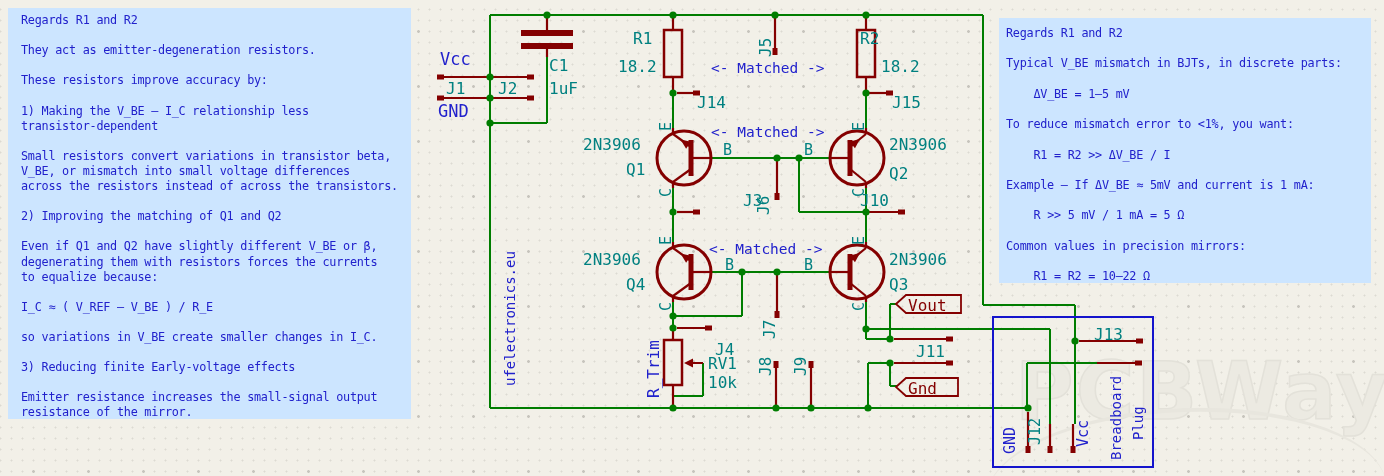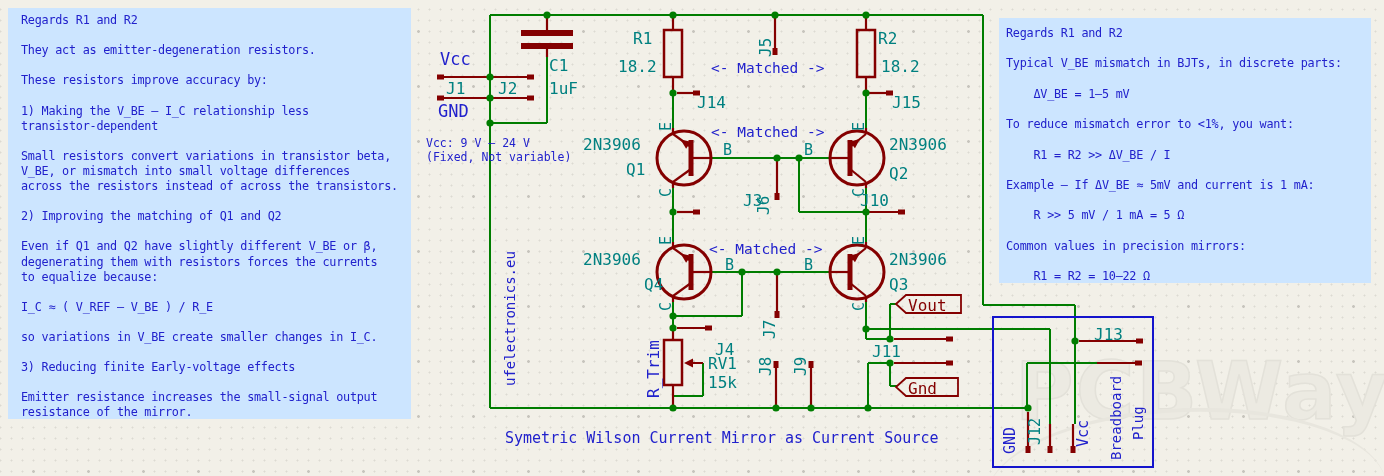--- a/index.html
+++ b/index.html
@@ -285,43 +285,41 @@
     R &gt;&gt; 5 mV / 1 mA = 5 Ω
 
 Common values in precision mirrors:
 
     R1 = R2 = 10–22 Ω</div>
 
   <span class="lbl blue power" style="left:440px;top:49px">Vcc</span>
   <span class="lbl teal" style="left:446px;top:79px">J1</span>
   <span class="lbl teal" style="left:498px;top:79px">J2</span>
   <span class="lbl blue power" style="left:438px;top:101px">GND</span>
-  <span class="lbl blue small-note" style="left:426px;top:136px">Vcc: 9 V – 24 V
-(Fixed, Not variable)</span>
 
   <span class="lbl teal" style="left:549px;top:56px">C1</span>
   <span class="lbl teal" style="left:549px;top:79px">1uF</span>
   <span class="lbl teal" style="left:633px;top:29px">R1</span>
   <span class="lbl teal" style="left:618px;top:57px">18.2</span>
-  <span class="lbl teal" style="left:878px;top:29px">R2</span>
+  <span class="lbl teal" style="left:860px;top:29px">R2</span>
   <span class="lbl teal" style="left:881px;top:57px">18.2</span>
   <span class="lbl teal" style="left:708px;top:354px">RV1</span>
-  <span class="lbl teal" style="left:708px;top:373px">15k</span>
+  <span class="lbl teal" style="left:708px;top:373px">10k</span>
   <span class="lbl blue rot" style="left:644px;top:398px;font-size:16px">R_Trim</span>
 
   <span class="lbl blue matched" style="left:711px;top:60px">&lt;- Matched -&gt;</span>
   <span class="lbl blue matched" style="left:711px;top:124px">&lt;- Matched -&gt;</span>
   <span class="lbl blue matched" style="left:709px;top:241px">&lt;- Matched -&gt;</span>
 
   <span class="lbl teal" style="left:583px;top:135px">2N3906</span>
   <span class="lbl teal" style="left:626px;top:160px">Q1</span>
   <span class="lbl teal" style="left:889px;top:135px">2N3906</span>
   <span class="lbl teal" style="left:889px;top:164px">Q2</span>
   <span class="lbl teal" style="left:583px;top:250px">2N3906</span>
-  <span class="lbl teal" style="left:644px;top:275px">Q4</span>
+  <span class="lbl teal" style="left:626px;top:275px">Q4</span>
   <span class="lbl teal" style="left:889px;top:250px">2N3906</span>
   <span class="lbl teal" style="left:889px;top:275px">Q3</span>
 
   <span class="lbl teal pinletter" style="left:723px;top:141px">B</span>
   <span class="lbl teal pinletter" style="left:804px;top:141px">B</span>
   <span class="lbl teal pinletter" style="left:725px;top:256px">B</span>
   <span class="lbl teal pinletter" style="left:804px;top:256px">B</span>
   <span class="lbl teal pinletter rot" style="left:657px;top:131px">E</span>
   <span class="lbl teal pinletter rot" style="left:657px;top:197px">C</span>
   <span class="lbl teal pinletter rot" style="left:850px;top:131px">E</span>
@@ -329,33 +327,32 @@
   <span class="lbl teal pinletter rot" style="left:657px;top:245px">E</span>
   <span class="lbl teal pinletter rot" style="left:657px;top:311px">C</span>
   <span class="lbl teal pinletter rot" style="left:850px;top:245px">E</span>
   <span class="lbl teal pinletter rot" style="left:850px;top:311px">C</span>
 
   <span class="lbl teal" style="left:697px;top:93px">J14</span>
   <span class="lbl teal" style="left:892px;top:93px">J15</span>
   <span class="lbl teal" style="left:743px;top:191px">J3</span>
   <span class="lbl teal" style="left:860px;top:191px">J10</span>
   <span class="lbl teal" style="left:715px;top:340px">J4</span>
-  <span class="lbl teal" style="left:872px;top:342px">J11</span>
+  <span class="lbl teal" style="left:916px;top:342px">J11</span>
   <span class="lbl teal" style="left:1094px;top:325px">J13</span>
   <span class="lbl teal rot" style="left:756px;top:57px">J5</span>
   <span class="lbl teal rot" style="left:754px;top:215px">J6</span>
   <span class="lbl teal rot" style="left:760px;top:339px">J7</span>
   <span class="lbl teal rot" style="left:756px;top:376px">J8</span>
   <span class="lbl teal rot" style="left:791px;top:376px">J9</span>
 
   <span class="lbl dkred" style="left:908px;top:296px">Vout</span>
   <span class="lbl dkred" style="left:908px;top:379px">Gnd</span>
 
   <span class="lbl blue bb rot" style="left:1001px;top:454px">GND</span>
   <span class="lbl teal bb rot" style="left:1026px;top:445px">J12</span>
   <span class="lbl blue bb rot" style="left:1074px;top:447px">Vcc</span>
   <span class="lbl blue bbname rot" style="left:1108px;top:460px">Breadboard</span>
   <span class="lbl blue bbname rot" style="left:1130px;top:440px">Plug</span>
 
   <span class="lbl blue rot" style="left:502px;top:386px;font-size:14px">ufelectronics.eu</span>
 
-  <span class="lbl blue" id="title" style="left:505px;top:429px">Symetric Wilson Current Mirror as Current Source</span>
 </div>
 
 </body></html>

